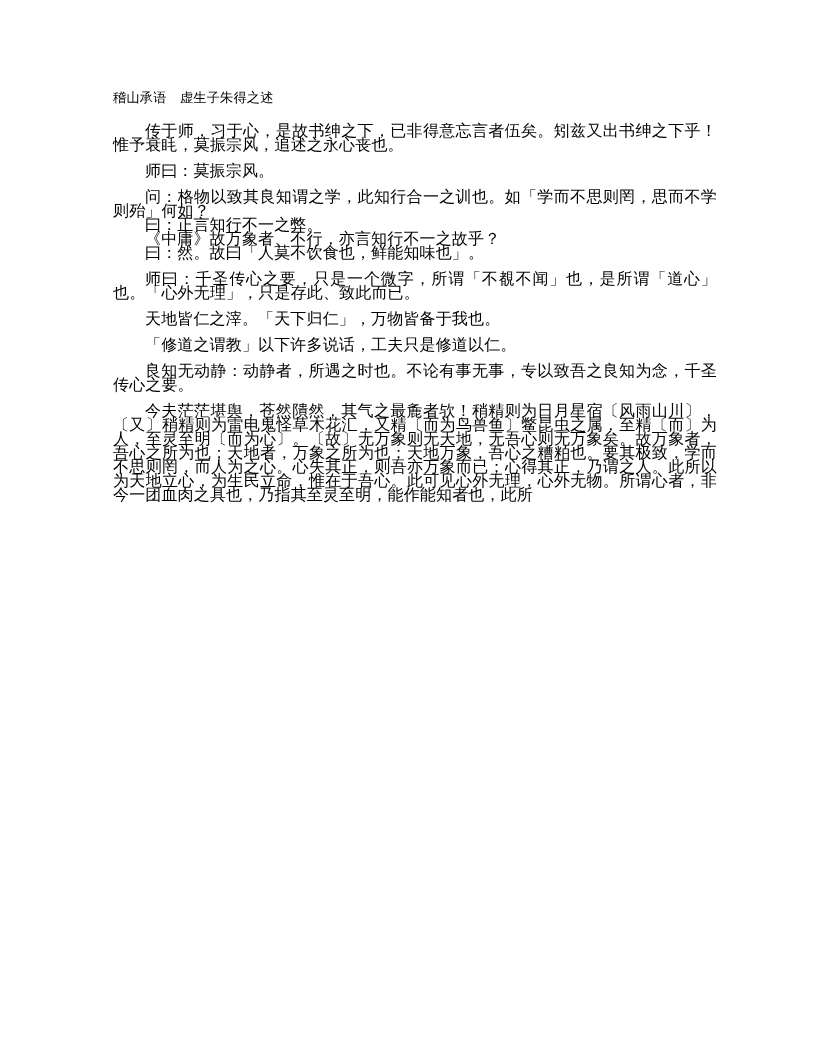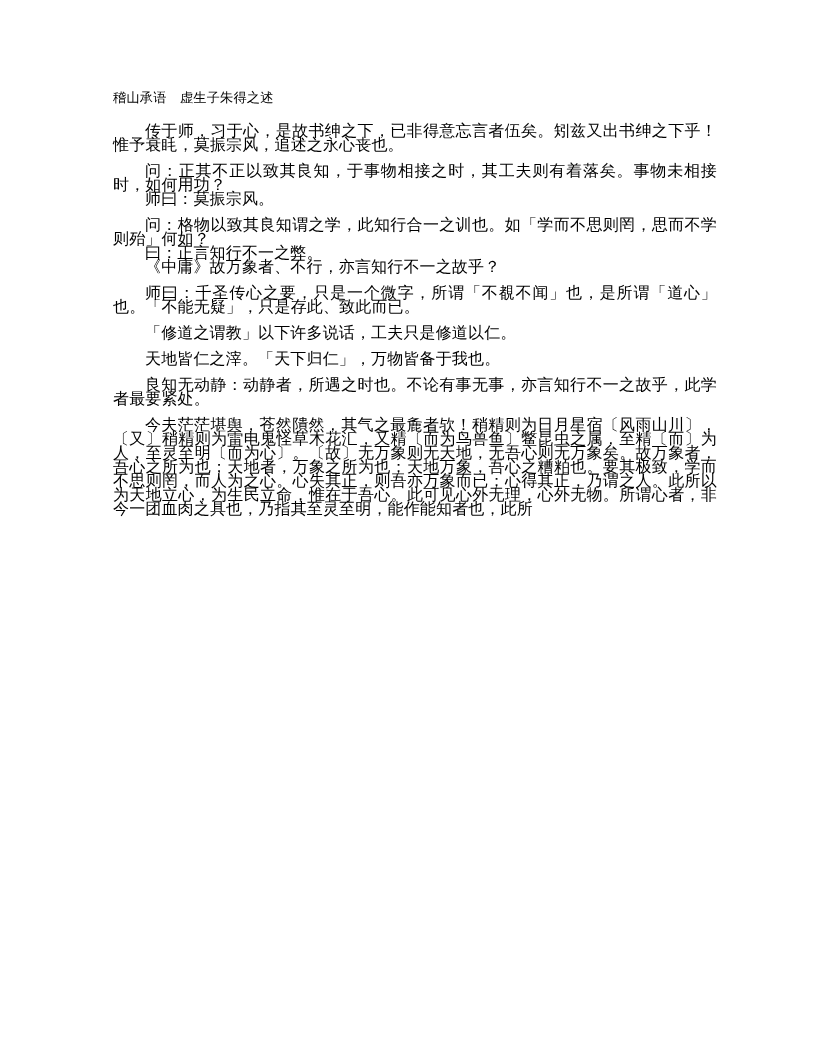--- a/index.html
+++ b/index.html
@@ -61,37 +61,37 @@
 <body>
 
 <div class="page">
   <div class="content">
 
     <div class="doc-title">稽山承语　虚生子朱得之述</div>
 
     <p class="para">传于师，习于心，是故书绅之下，已非得意忘言者伍矣。矧兹又出书绅之下乎！惟予衰眊，莫振宗风，追述之永心丧也。</p>
 
     <div class="block">
-      <p class="para">问：正其不正以致其良知，于事物相接之时，其工夫则有着落矣。事物未相接时，如何用功？</p>
       <p class="para">师曰：莫振宗风。</p>
     </div>
 
     <div class="block">
       <p class="para">问：格物以致其良知谓之学，此知行合一之训也。如「学而不思则罔，思而不学则殆」何如？</p>
       <p class="para">曰：正言知行不一之弊。</p>
       <p class="para">《中庸》故万象者、不行，亦言知行不一之故乎？</p>
+      <p class="para">曰：然。故曰「人莫不饮食也，鲜能知味也」。</p>
     </div>
 
-    <p class="para">师曰：千圣传心之要，只是一个微字，所谓「不覩不闻」也，是所谓「道心」也。「不能无疑」，只是存此、致此而已。</p>
+    <p class="para">师曰：千圣传心之要，只是一个微字，所谓「不覩不闻」也，是所谓「道心」也。「心外无理」，只是存此、致此而已。</p>
 
 
 
+    <p class="para">天地皆仁之滓。「天下归仁」，万物皆备于我也。</p>
+
     <p class="para">「修道之谓教」以下许多说话，工夫只是修道以仁。</p>
 
-    <p class="para">天地皆仁之滓。「天下归仁」，万物皆备于我也。</p>
-
-    <p class="para">良知无动静：动静者，所遇之时也。不论有事无事，亦言知行不一之故乎，此学者最要紧处。</p>
+    <p class="para">良知无动静：动静者，所遇之时也。不论有事无事，专以致吾之良知为念，千圣传心之要。</p>
 
 
     <p class="para">今夫茫茫堪舆，苍然隤然，其气之最麁者欤！稍精则为日月星宿〔风雨山川〕，〔又〕稍精则为雷电鬼怪草木花汇，又精〔而为鸟兽鱼〕鳖昆虫之属，至精〔而〕为人，至灵至明〔而为心〕。〔故〕无万象则无天地，无吾心则无万象矣。故万象者，吾心之所为也；天地者，万象之所为也；天地万象，吾心之糟粕也。要其极致，学而不思则罔，而人为之心。心失其正，则吾亦万象而已；心得其正，乃谓之人。此所以为天地立心，为生民立命，惟在于吾心。此可见心外无理，心外无物。所谓心者，非今一团血肉之具也，乃指其至灵至明，能作能知者也，此所</p>
 
   </div>
 </div>
 
 </body></html>

